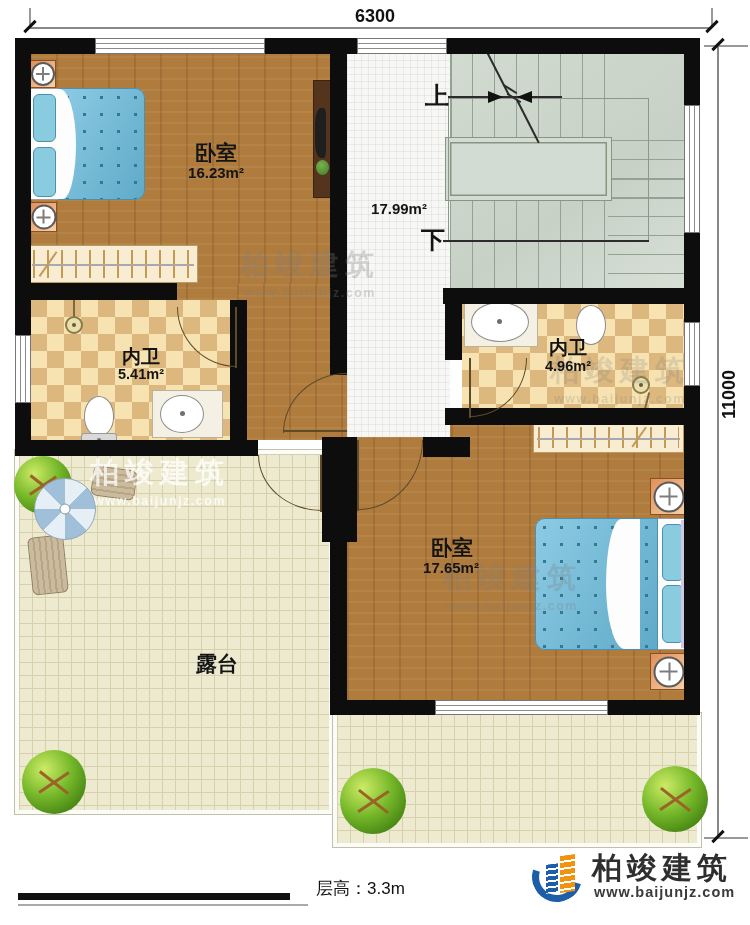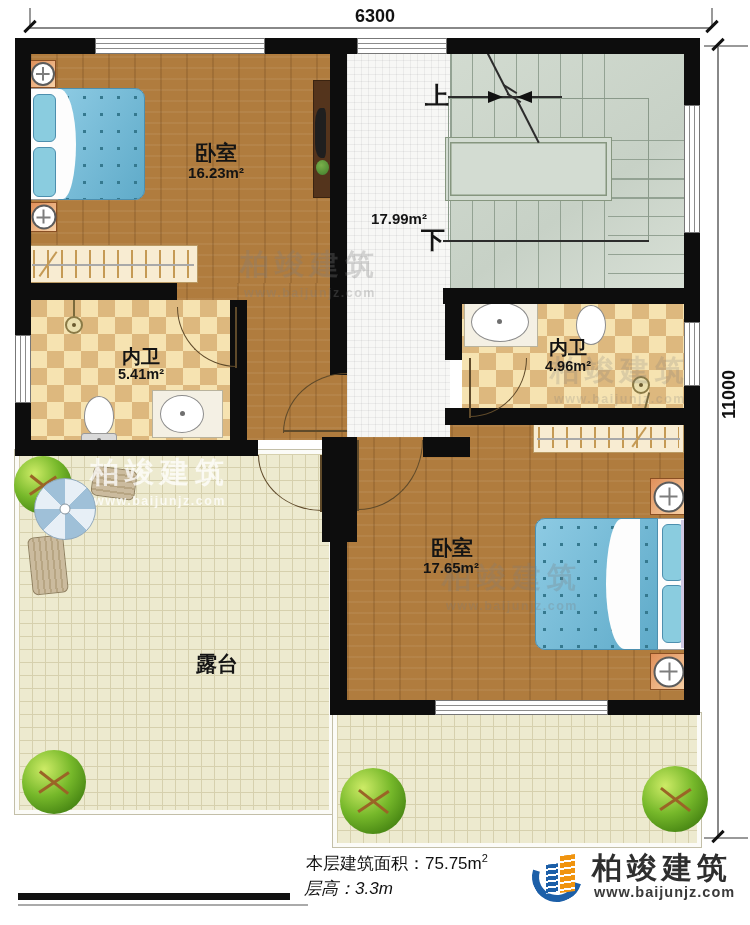--- a/index.html
+++ b/index.html
@@ -230,21 +230,21 @@
   <div class="abs leaf" style="left:320px;top:455px;width:2px;height:57px;z-index:35;"></div>
   <div class="abs arc br" style="left:358px;top:440px;width:65px;height:70px;z-index:35;"></div>
   <div class="abs leaf" style="left:357px;top:440px;width:2px;height:71px;z-index:35;"></div>
   <div class="abs arc br" style="left:470px;top:358px;width:57px;height:59px;z-index:35;"></div>
   <div class="abs leaf" style="left:469px;top:358px;width:2px;height:60px;z-index:35;"></div>
   <div class="abs arc tl" style="left:283px;top:373px;width:64px;height:60px;z-index:35;"></div>
   <div class="abs leaf" style="left:283px;top:430px;width:64px;height:2px;z-index:35;"></div>
 
   <div class="rlabel" style="left:216px;top:153px;font-size:21px;">卧室</div>
   <div class="rlabel" style="left:216px;top:172px;font-size:15px;">16.23m²</div>
-  <div class="rlabel" style="left:399px;top:218px;font-size:15px;">17.99m²</div>
+  <div class="rlabel" style="left:399px;top:208px;font-size:15px;">17.99m²</div>
   <div class="rlabel" style="left:437px;top:96px;font-size:24px;">上</div>
   <div class="rlabel" style="left:433px;top:240px;font-size:24px;">下</div>
   <div class="rlabel" style="left:141px;top:357px;font-size:19px;">内卫</div>
   <div class="rlabel" style="left:141px;top:374px;font-size:14.5px;">5.41m²</div>
   <div class="rlabel" style="left:568px;top:348px;font-size:19px;">内卫</div>
   <div class="rlabel" style="left:568px;top:366px;font-size:14.5px;">4.96m²</div>
   <div class="rlabel" style="left:452px;top:548px;font-size:21px;">卧室</div>
   <div class="rlabel" style="left:451px;top:567px;font-size:15px;">17.65m²</div>
   <div class="rlabel" style="left:217px;top:664px;font-size:21px;">露台</div>
 
@@ -273,24 +273,21 @@
   <div class="dim" style="left:375px;top:16px;transform:translate(-50%,-50%);font-size:18px;">6300</div>
   <div class="dimline" style="left:717px;top:46px;width:1.5px;height:792px;"></div>
   <div class="dimline" style="left:704px;top:45px;width:44px;height:1.5px;background:#999;"></div>
   <div class="dimline" style="left:704px;top:837px;width:44px;height:1.5px;background:#999;"></div>
   <div class="tick" style="left:710px;top:43px;"></div>
   <div class="tick" style="left:710px;top:835px;"></div>
   <div class="dim" style="left:719px;top:370px;font-size:18px;writing-mode:vertical-rl;transform:rotate(180deg);">11000</div>
 
   <div class="abs" style="left:18px;top:893px;width:272px;height:7px;background:#111;z-index:70;"></div>
   <div class="abs" style="left:18px;top:904px;width:290px;height:2px;background:#aaa;z-index:70;"></div>
-  <div class="tb-info" style="left:306px;top:852px;">
-    <span>本层建筑面积：</span><span>75.75m</span><sup>2</sup>
-  </div>
-  <div class="tb-info" style="left:304px;top:877px;font-style:italic;">
+  <div class="tb-info" style="left:316px;top:877px;">
     <span>层高：</span><span>3.3m</span>
   </div>
 
   <div class="abs" style="left:532px;top:852px;width:50px;height:50px;border:7px solid transparent;border-left-color:#1c5fa8;border-bottom-color:#1c5fa8;border-radius:50%;transform:rotate(-28deg);z-index:70;"></div>
   <div class="abs" style="left:546px;top:864px;width:12px;height:29px;background:repeating-linear-gradient(180deg,#1c5fa8 0 4px,#fff 4px 6px);transform:skewY(-8deg);z-index:71;"></div>
   <div class="abs" style="left:560px;top:855px;width:15px;height:37px;background:repeating-linear-gradient(180deg,#f0940f 0 5px,#fff 5px 7px);transform:skewY(-8deg);z-index:71;"></div>
   <div class="brandname" style="left:592px;top:848px;">柏竣建筑</div>
   <div class="brandurl" style="left:594px;top:884px;">www.baijunjz.com</div>
 
 </div>

